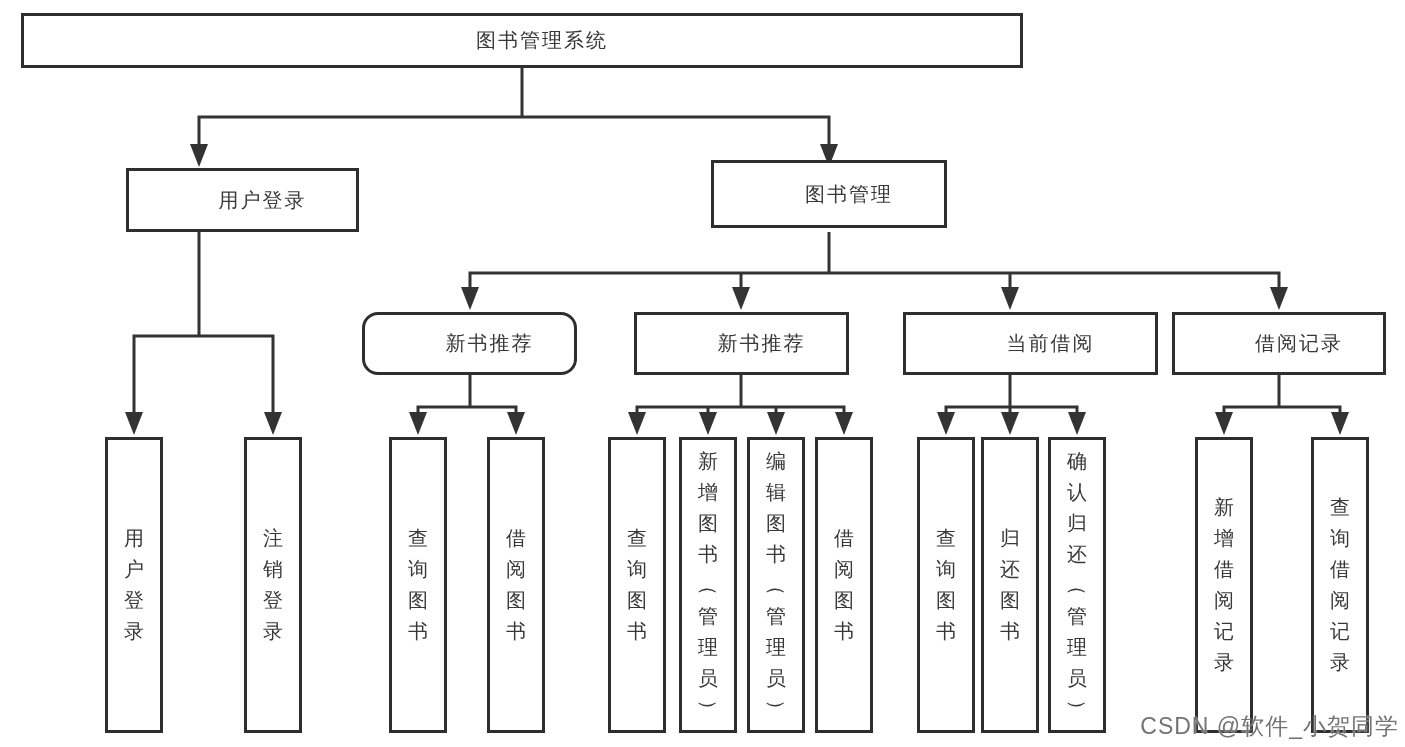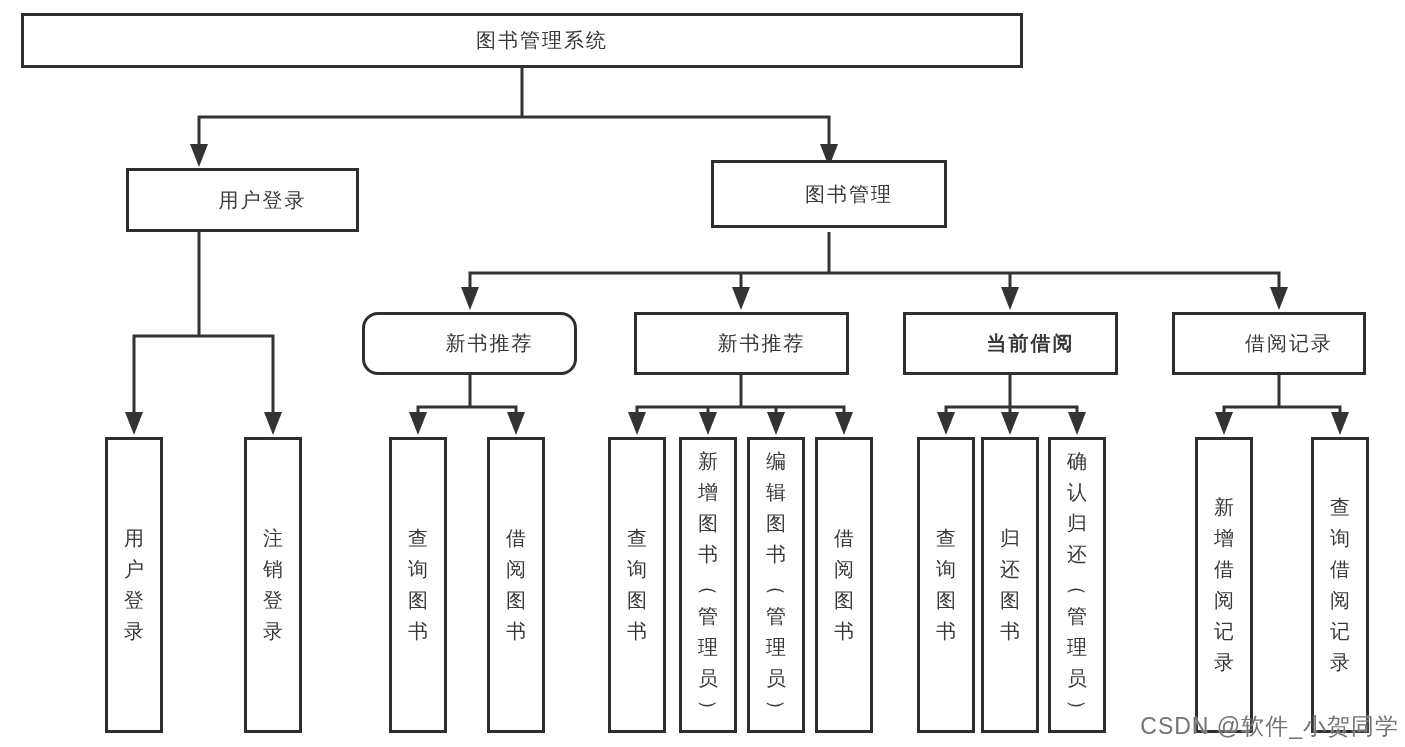--- a/index.html
+++ b/index.html
@@ -92,22 +92,22 @@
     </g>
   </svg>
 
   <div class="node hbox root-box" style="left:21px;top:13px;width:1002px;height:55px;">图书管理系统</div>
 
   <div class="node hbox" style="left:82px;top:168px;width:233px;height:64px;margin-left:44px;">用户登录</div>
   <div class="node hbox" style="left:711px;top:160px;width:236px;height:68px;">图书管理</div>
 
   <div class="node hbox" style="left:362px;top:312px;width:215px;height:63px;border-radius:16px;">新书推荐</div>
   <div class="node hbox" style="left:634px;top:312px;width:215px;height:63px;">新书推荐</div>
-  <div class="node hbox" style="left:903px;top:312px;width:215px;height:63px;font-weight:bold;">当前借阅</div>
-  <div class="node hbox" style="left:1172px;top:312px;width:194px;height:63px;text-align:center;">借阅记录</div>
+  <div class="node hbox" style="left:903px;top:312px;width:255px;height:63px;">当前借阅</div>
+  <div class="node hbox" style="left:1172px;top:312px;width:214px;height:63px;text-align:center;">借阅记录</div>
 
   <div class="node vbox" style="left:105px;top:437px;width:58px;height:296px;">
     <div class="vtext">
         <span class="vchar">用</span>
         <span class="vchar">户</span>
         <span class="vchar">登</span>
         <span class="vchar">录</span>
       </div>
   </div>
   <div class="node vbox" style="left:244px;top:437px;width:58px;height:296px;">

